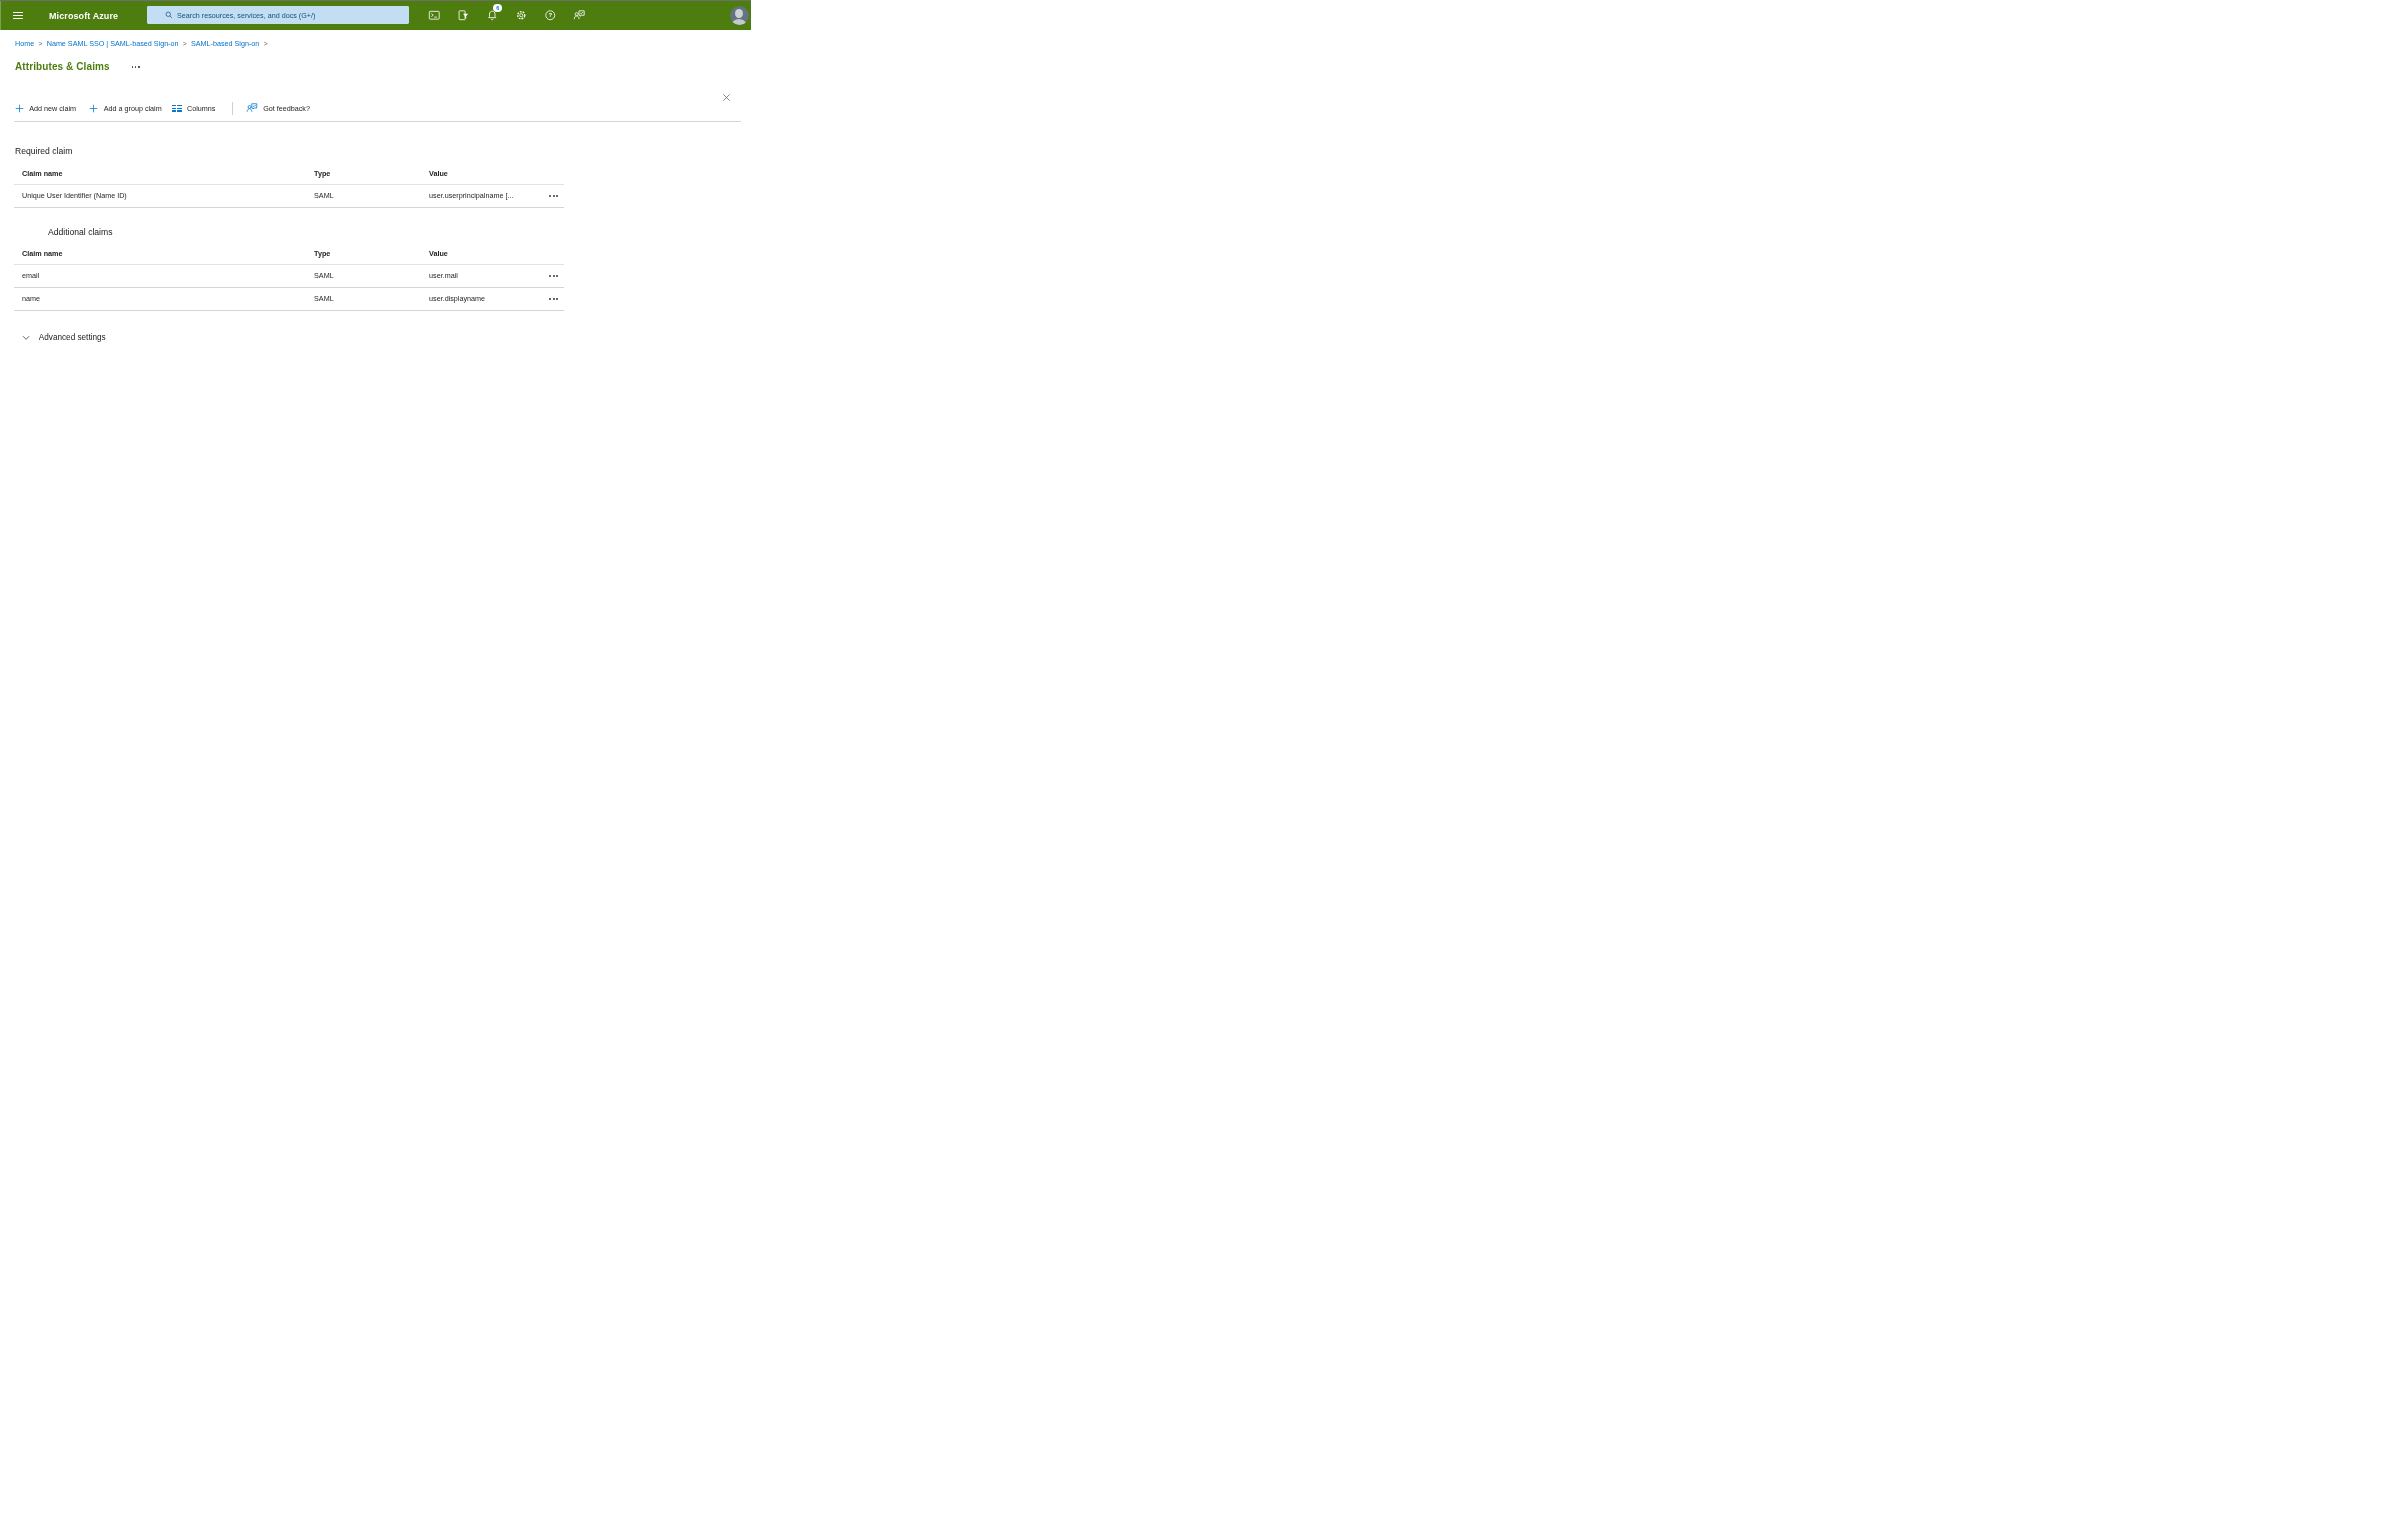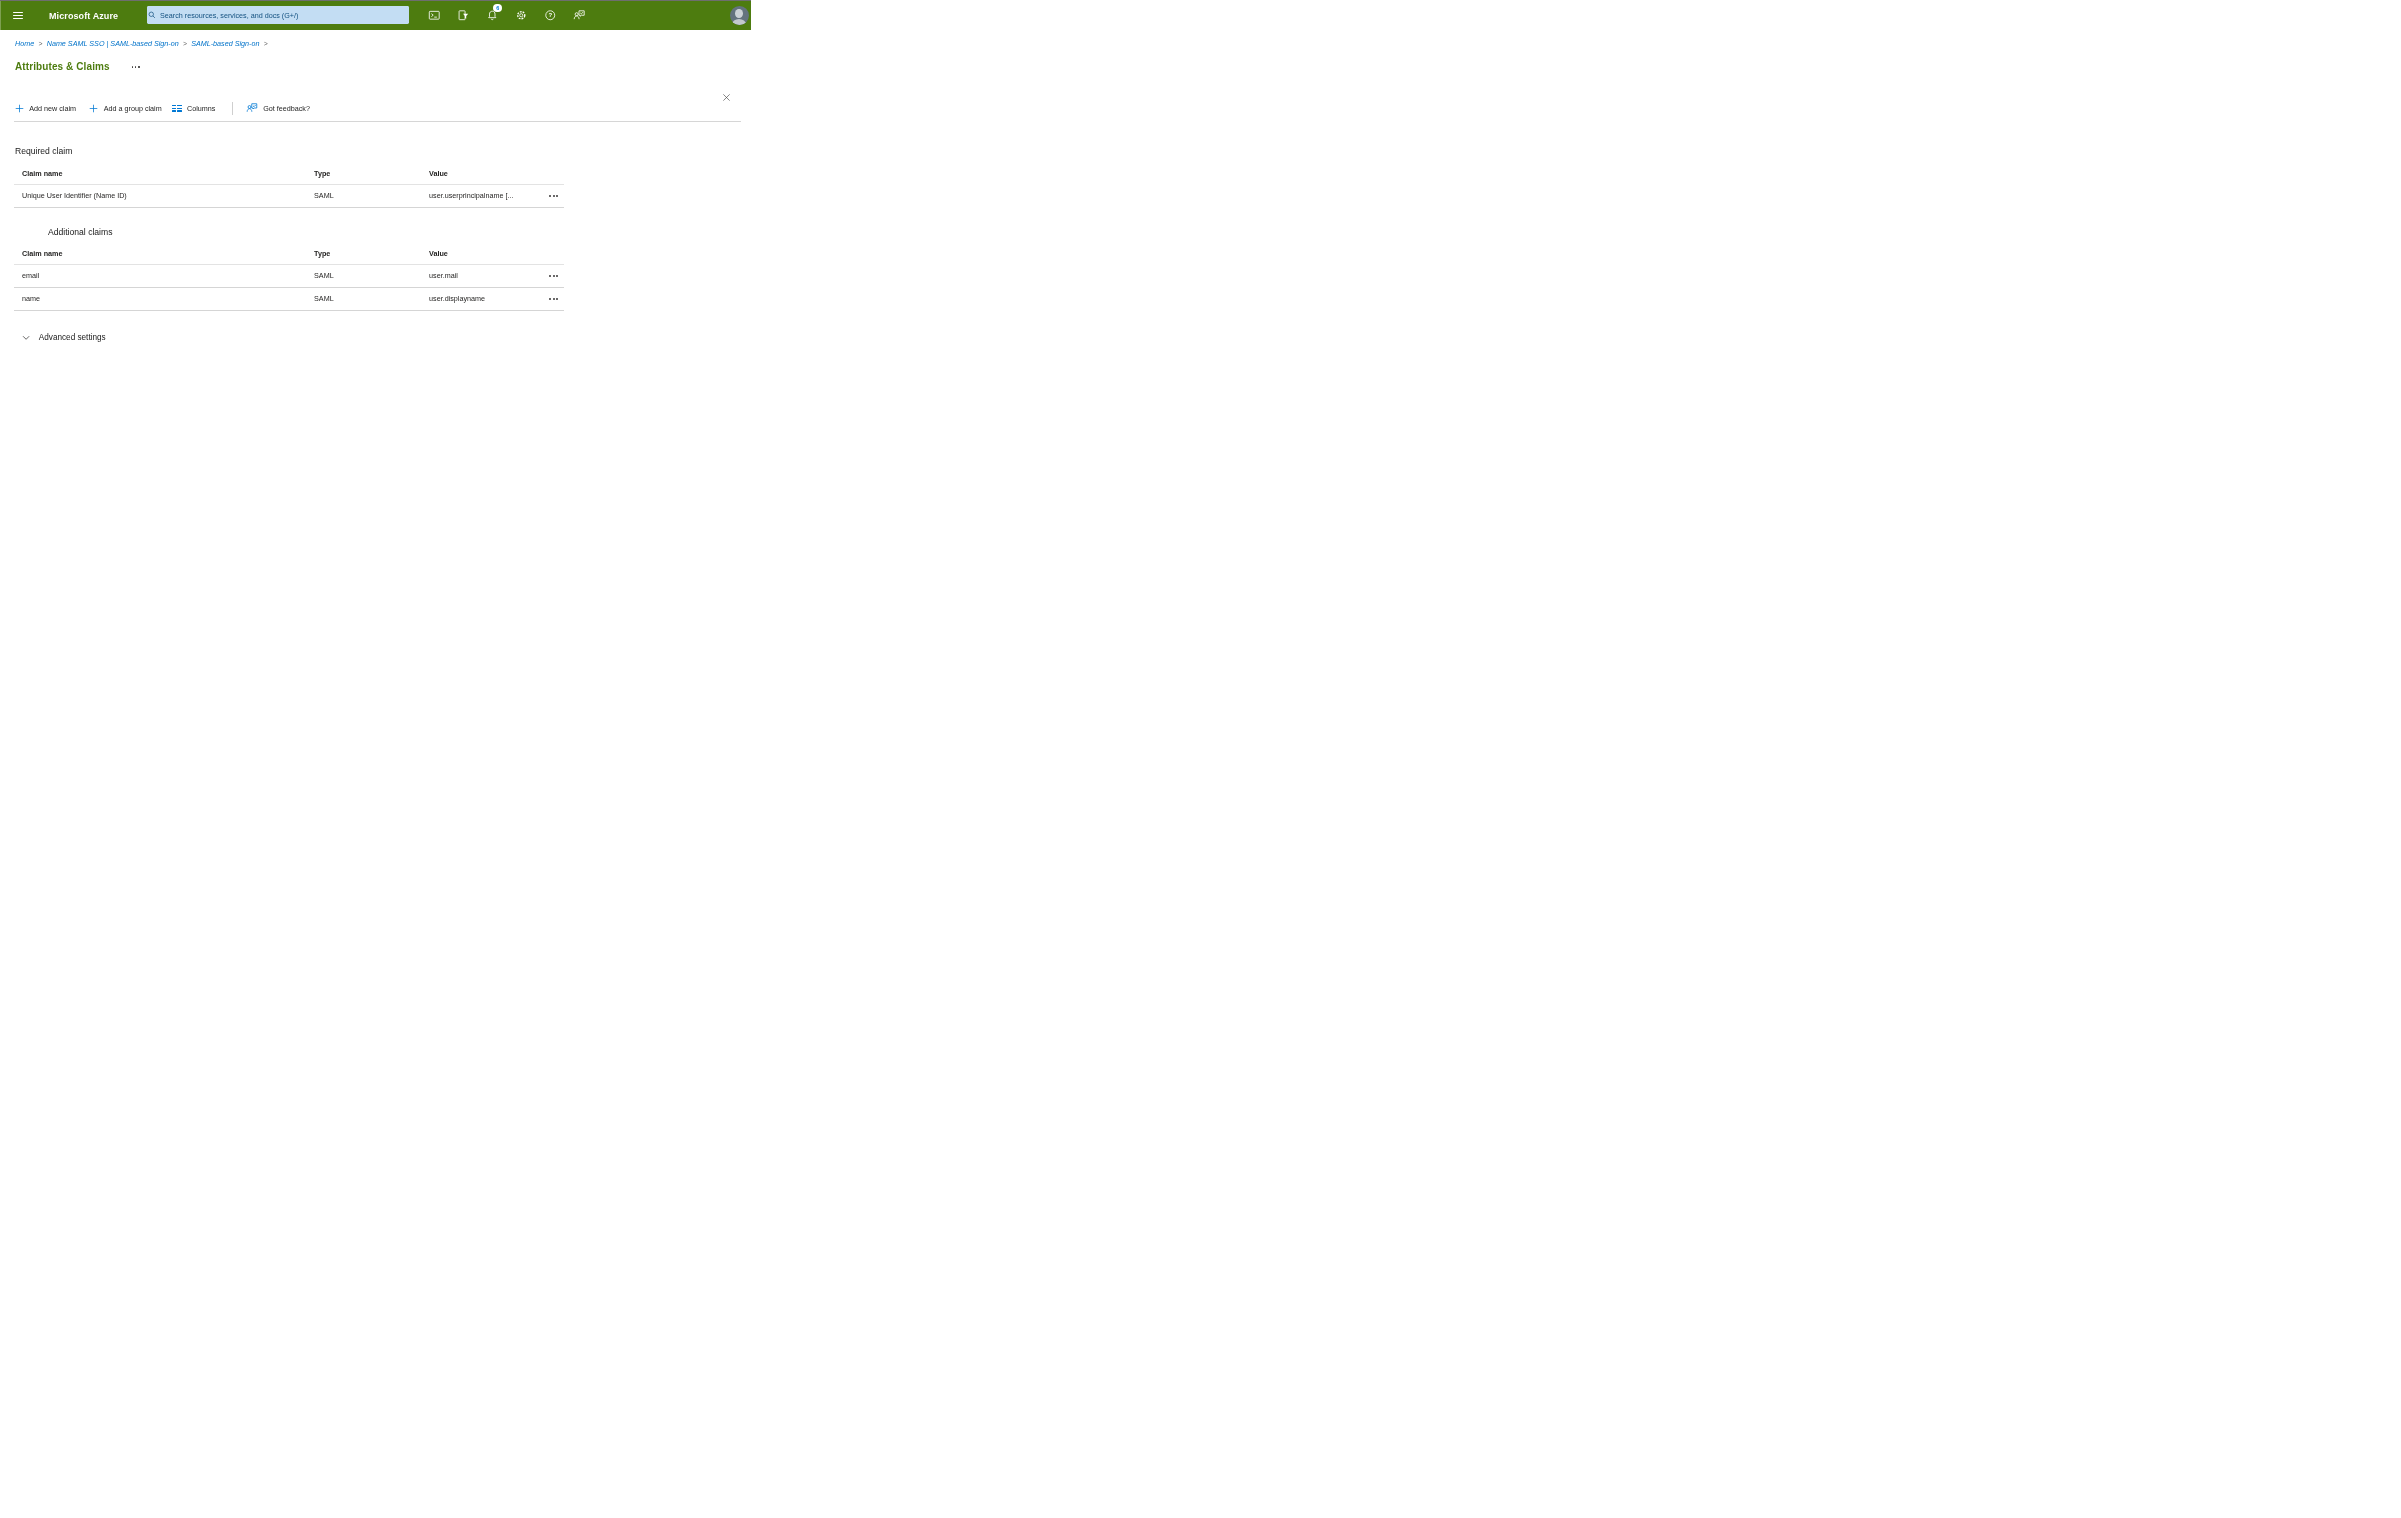--- a/index.html
+++ b/index.html
@@ -12,42 +12,42 @@
   .topbar { position:absolute; top:1px; left:0; right:0; height:29px; background:#4d7c0f; z-index:4; }
   .topbar-sheen { position:absolute; left:0; top:0; bottom:0; width:1.4px; background:rgba(255,255,255,.28); }
 
   .hamburger { position:absolute; left:12.5px; top:0; height:29px; width:11.5px; display:flex; flex-direction:column; justify-content:center; gap:1.9px; cursor:pointer; }
   .hamburger span { display:block; height:1.2px; width:10.6px; background:#fff; border-radius:0.5px; }
 
   .brand { position:absolute; left:49px; top:0; height:29px; display:flex; align-items:center;
            color:#fff; font-size:9px; font-weight:700; letter-spacing:0.1px; cursor:pointer; white-space:nowrap; }
 
   .search { position:absolute; left:147px; top:5.3px; width:262px; height:18px; background:#c3ddf3;
-            border-radius:1.4px; display:flex; align-items:center; padding:0 1px; gap:4.3px; }
+            border-radius:1.4px; display:flex; align-items:center; padding:0 18px; gap:4.3px; }
   .search svg { flex:0 0 auto; }
   .search input { flex:1; border:none; background:transparent; outline:none; font-size:7.2px;
                   color:#12507f; font-family:inherit; }
   .search input::placeholder { color:#12507f; opacity:1; }
 
   .topbar-actions { position:absolute; left:420px; top:0; height:29px; display:flex; }
   .tb-btn { width:29px; height:29px; display:flex; align-items:center; justify-content:center; position:relative; cursor:pointer; }
   .badge { position:absolute; top:2.9px; left:15.4px; width:8.6px; height:8.6px; border-radius:50%;
            background:#ffffff; color:#0078d4; font-size:5.5px; font-weight:700;
            display:flex; align-items:center; justify-content:center; z-index:2; }
 
   .avatar { position:absolute; right:2.4px; top:5.3px; width:19px; height:19px; border-radius:50%;
             background:#64737e; overflow:hidden; cursor:pointer; }
   .avatar .head { position:absolute; top:2.9px; left:5.8px; width:7.7px; height:9px; border-radius:50%; background:#ccd2d6; }
   .avatar .body { position:absolute; bottom:-4.3px; left:2.4px; width:14.4px; height:10.6px; border-radius:50%; background:#c3c9cd; }
 
   
   .content { position:absolute; top:30px; left:0; right:0; bottom:0; }
 
   .breadcrumb { margin:8.6px 0 0 15px; display:flex; align-items:baseline; gap:4.3px;
-                font-size:7.2px; line-height:9.6px; white-space:nowrap;font-style:italic; }
+                font-size:7.2px; line-height:9.6px; white-space:nowrap; }
   .crumb { color:#0072c9; cursor:pointer; text-decoration:none; }
   .crumb-sep { color:#616161; font-size:6.7px; }
 
   .title-row { margin:10.6px 0 0 15px; display:flex; align-items:center; height:16.3px; }
   .page-title { font-size:10px; font-weight:700; color:#4d7c0f; letter-spacing:0.1px; line-height:16.3px; }
   .more-dots { margin-left:21px; display:flex; gap:1.9px; cursor:pointer; padding:2.9px 1px; }
   .more-dots i { width:1.4px; height:1.4px; border-radius:50%; background:#3b3a39; }
 
   .close-btn { position:absolute; top:61px; left:719px; width:14.4px; height:13.4px;
                display:flex; align-items:center; justify-content:center; cursor:pointer; background:none; border:none; }

